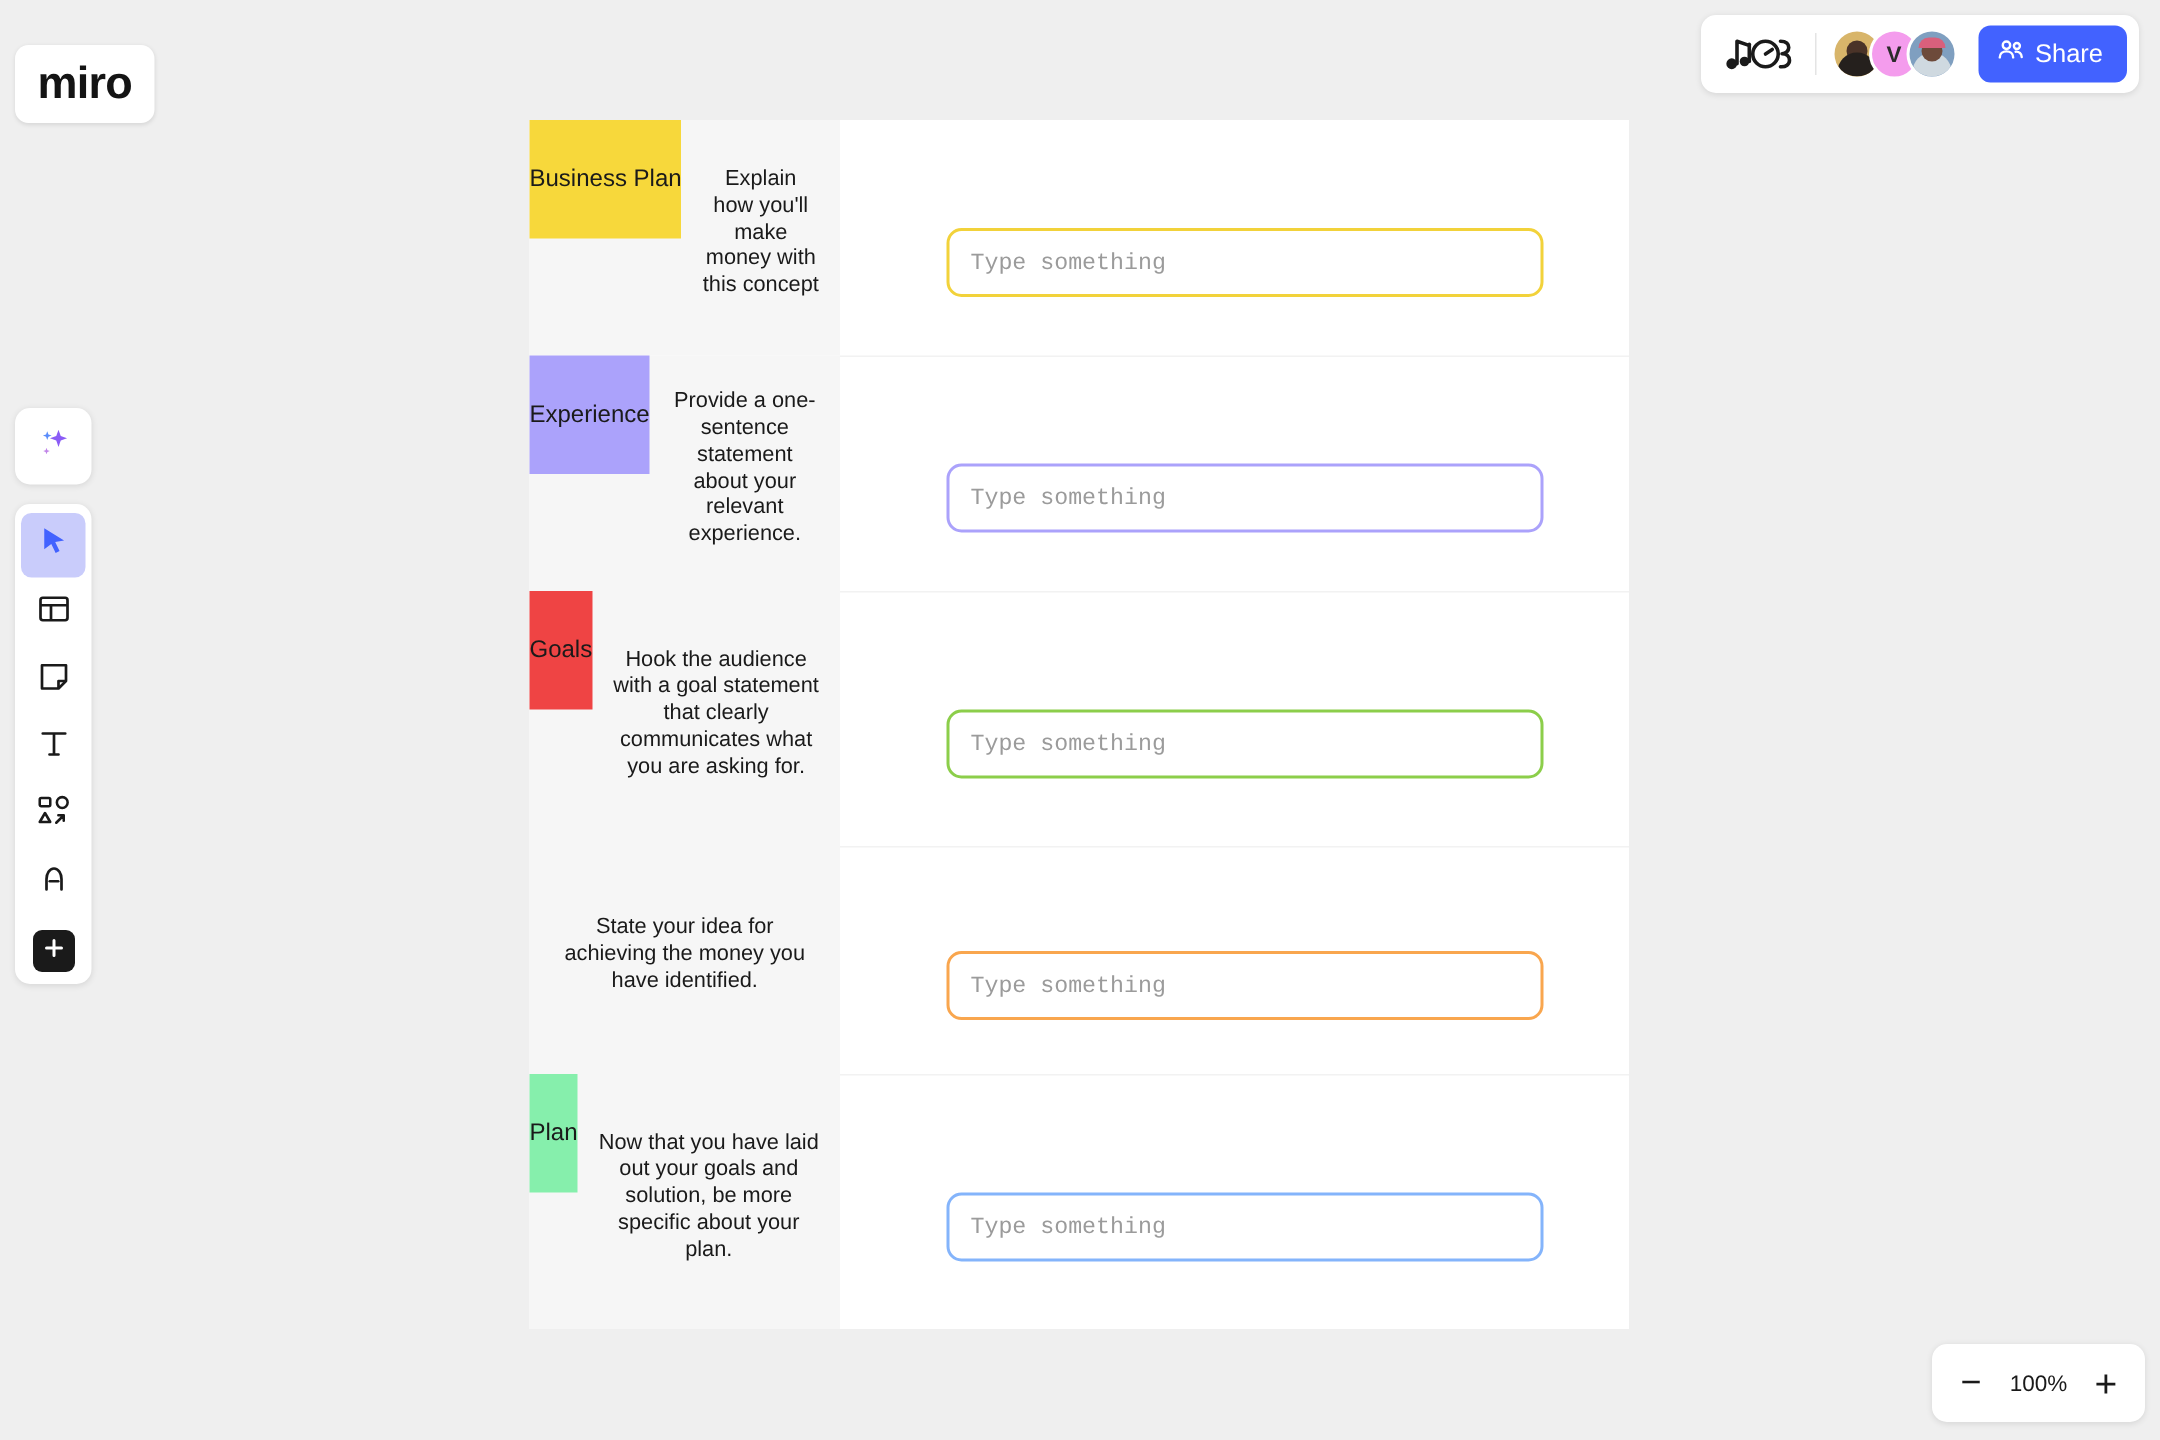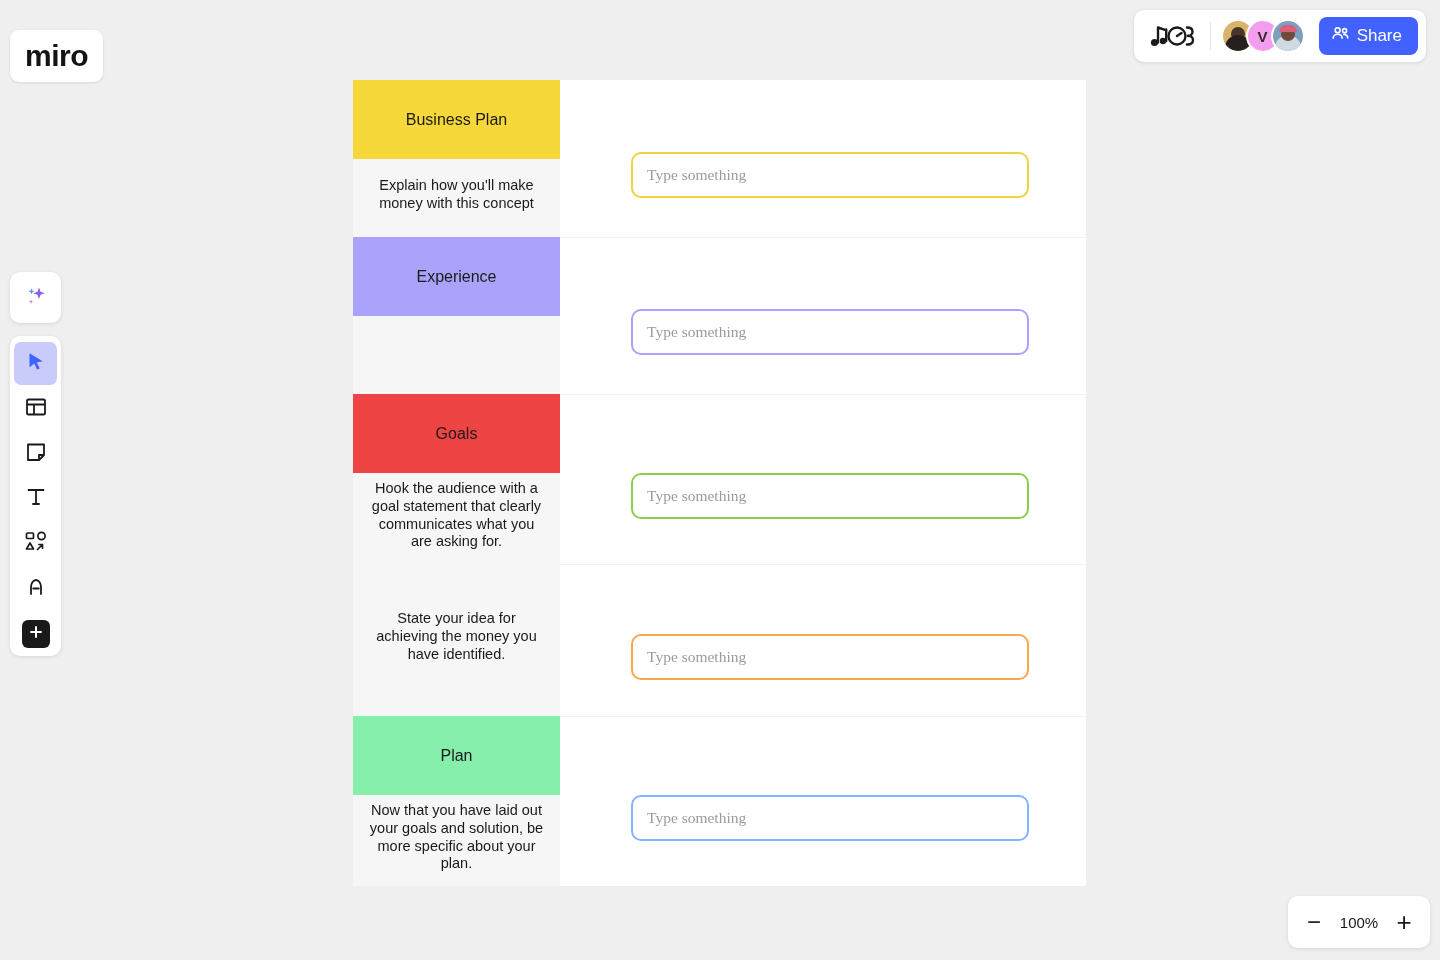--- a/index.html
+++ b/index.html
@@ -194,21 +194,21 @@
   .row {
     display: flex;
     position: relative;
   }
   .row + .row .right-cell { border-top: 1px solid #f2f2f2; }
   .left-col {
     width: 207px;
     flex: 0 0 207px;
     background: #f6f6f6;
     display: flex;
-    flex-direction: column;
+    flex-direction: row;
   }
   .cat-header {
     height: 79px;
     display: flex;
     align-items: center;
     justify-content: center;
   }
   .cat-title {
     font-size: 16px;
     color: #1a1a1a;
@@ -233,21 +233,21 @@
     display: flex;
     align-items: center;
     padding-left: 71px;
   }
   .type-input {
     width: 398px;
     height: 46px;
     border-radius: 10px;
     background: #ffffff;
     border: 2px solid #cccccc;
-    font-family: Liberation Serif, serif;
+    font-family: Liberation Mono, monospace;
     font-size: 15.5px;
     color: #1a1a1a;
     padding: 0 14px;
     outline: none;
     margin-top: 32px;
   }
   .type-input::placeholder { color: #9b9b9b; }
 
   
   .zoom-ctl {
@@ -413,20 +413,23 @@
       <div class="right-cell">
         <input class="type-input" type="text" style="border-color: rgb(242, 210, 58);" placeholder="Type something">
       </div>
     </div>
 
     <div class="row" style="height:157px">
       <div class="left-col">
         <div class="cat-header" style="background:#ABA2FB">
           <span class="cat-title">Experience</span>
         </div>
+        <div class="cat-desc-wrap">
+          <span class="cat-desc">Provide a one-sentence statement about your relevant experience.</span>
+        </div>
       </div>
       <div class="right-cell">
         <input class="type-input" type="text" style="border-color: rgb(171, 162, 251);" placeholder="Type something">
       </div>
     </div>
 
     <div class="row" style="height:170px">
       <div class="left-col">
         <div class="cat-header" style="background:#ef4444">
           <span class="cat-title">Goals</span>

